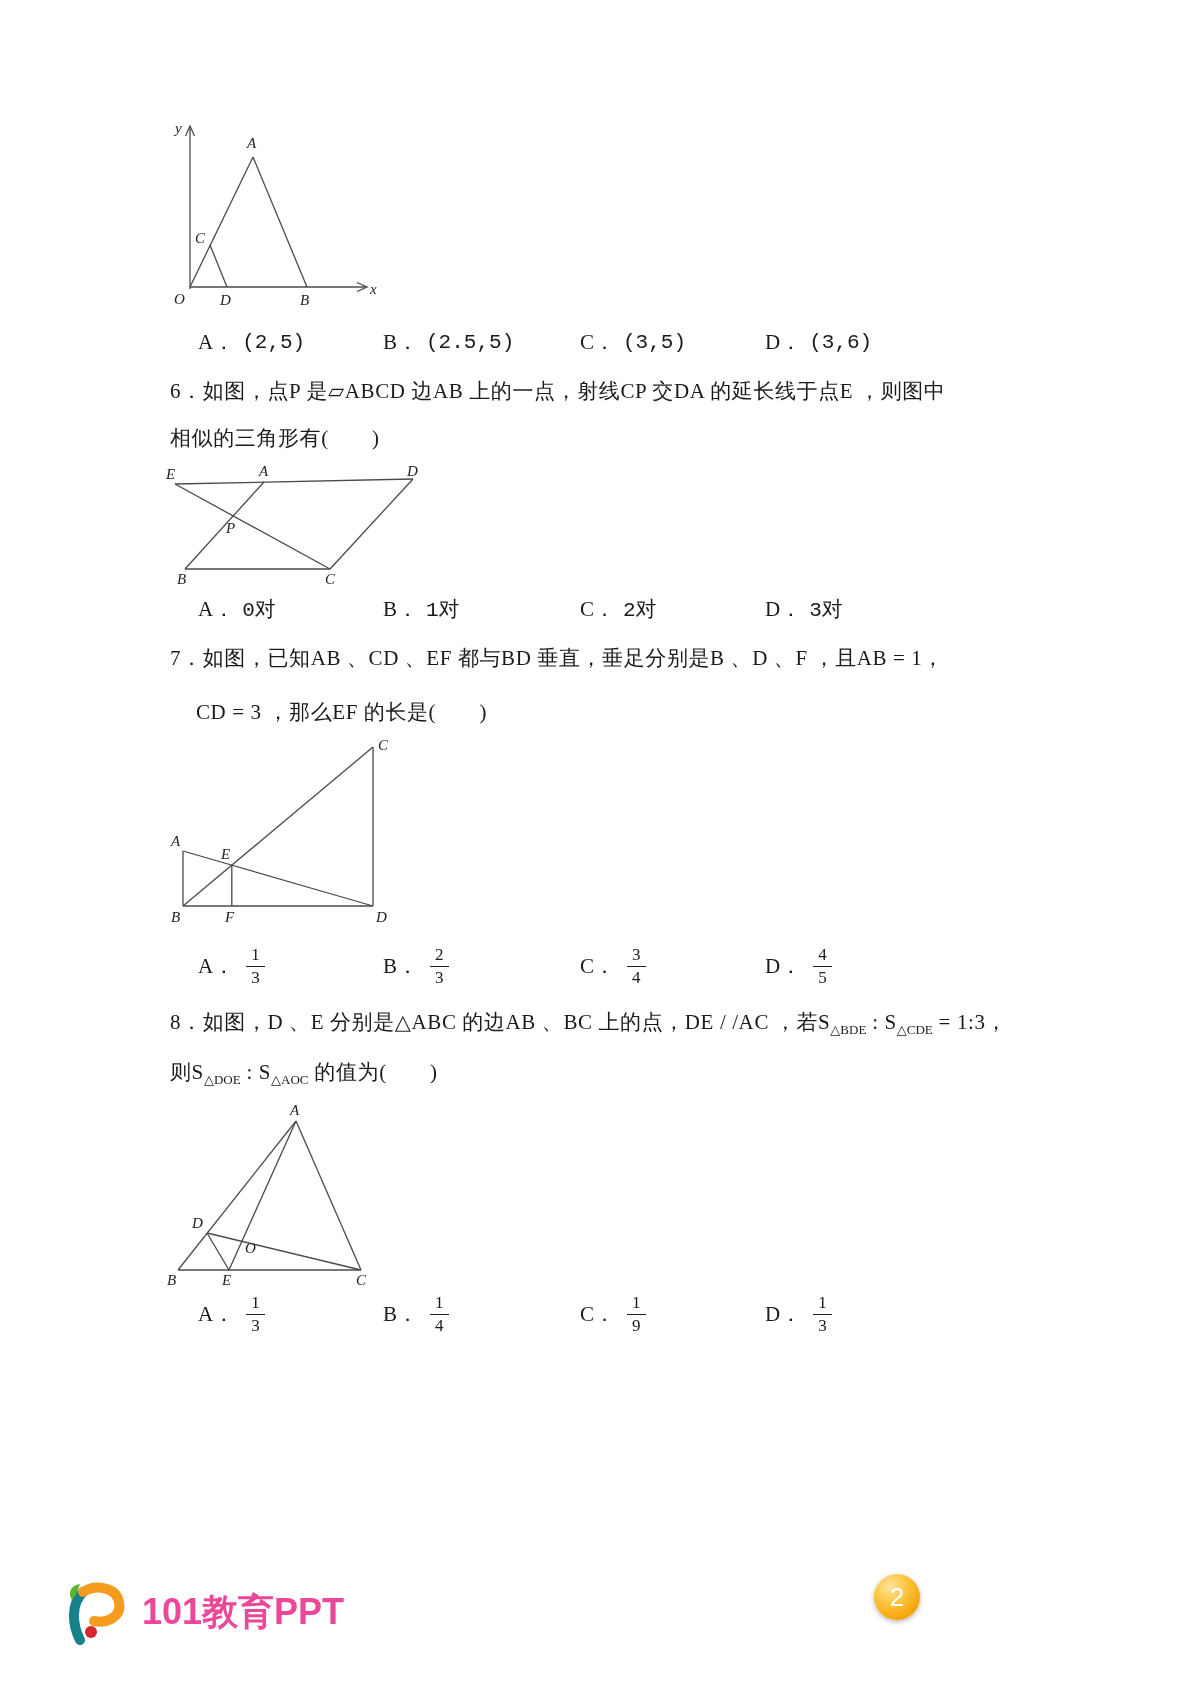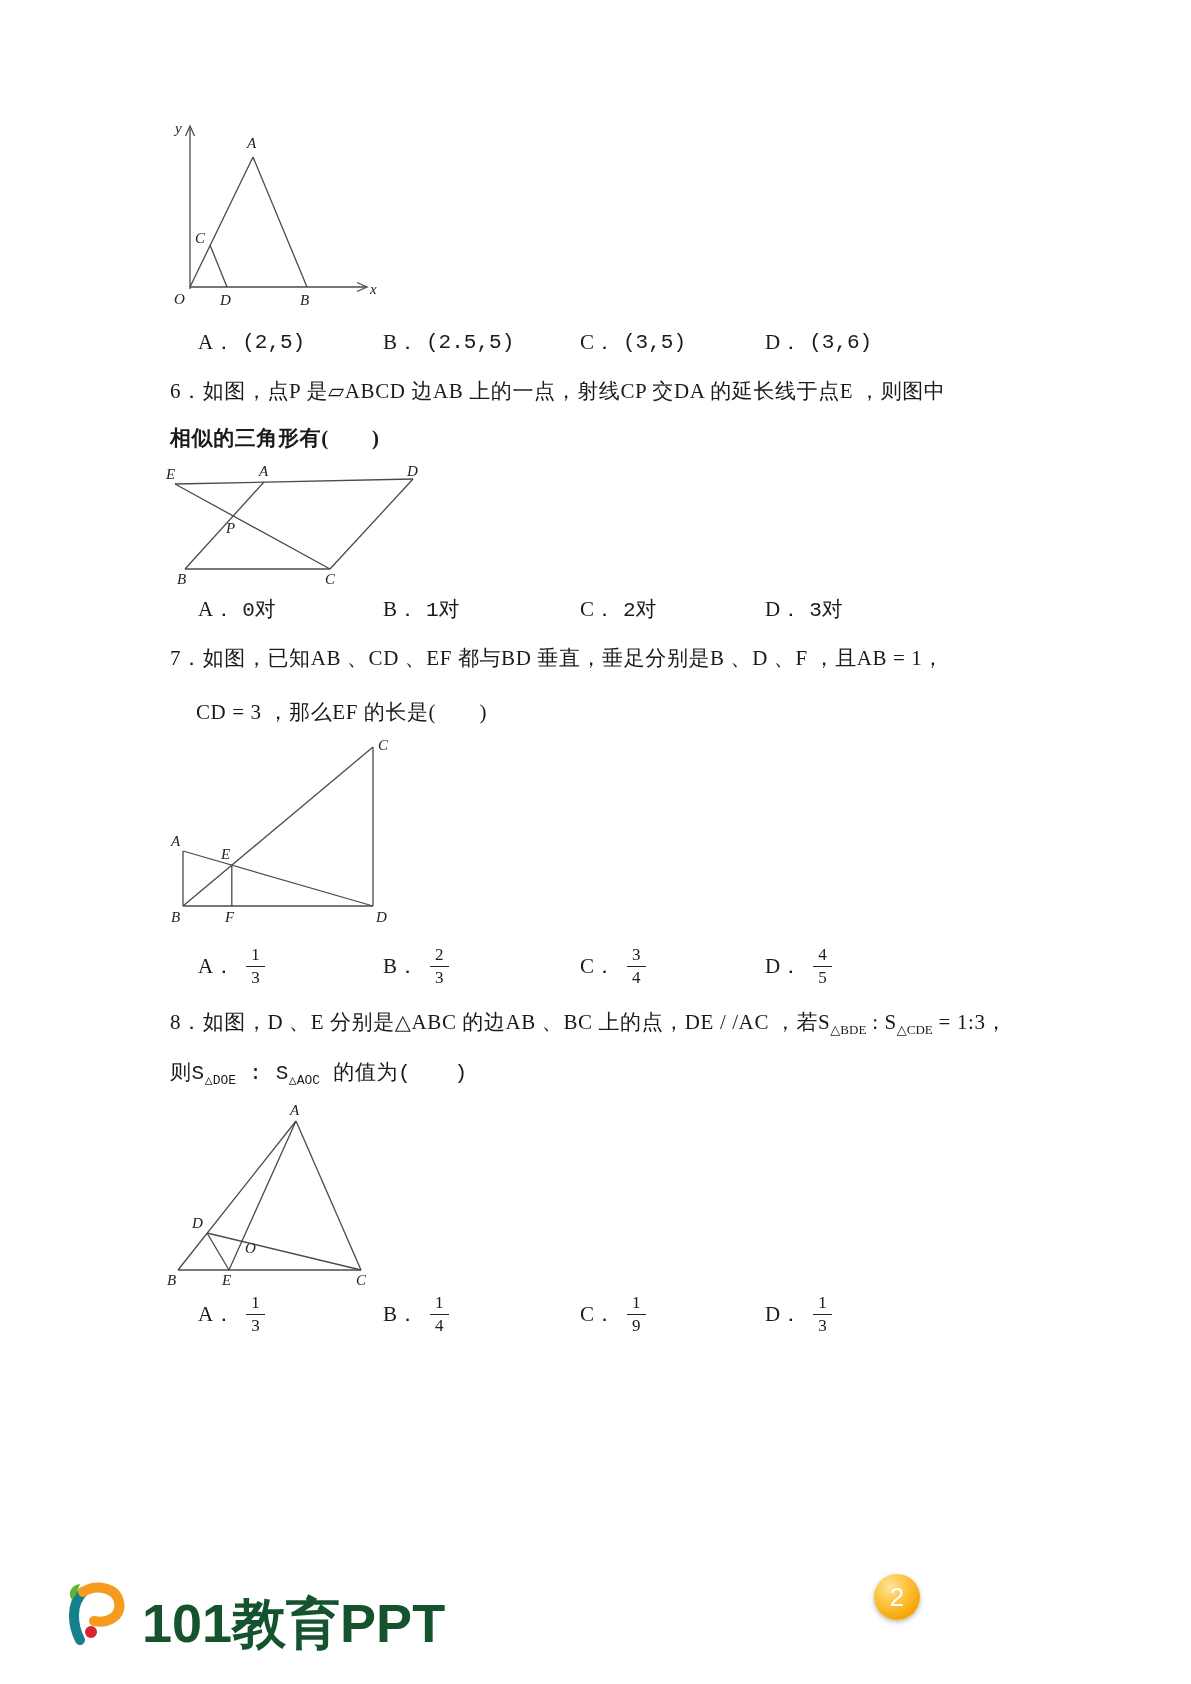--- a/index.html
+++ b/index.html
@@ -21,21 +21,21 @@
     margin-left: 12px; vertical-align: middle;
   }
   .frac .num { display: block; padding: 0 5px 1px; border-bottom: 1.3px solid #222; }
   .frac .den { display: block; padding-top: 1px; }
   .fig { position: absolute; }
   .fig line, .fig polyline { stroke: #4a4a4a; stroke-width: 1.3; fill: none; }
   .fig text { font-size: 15px; font-style: italic; fill: #222; font-family: "Liberation Serif", serif; }
   .sub { font-size: 13px; vertical-align: -5px; letter-spacing: 0; text-align: right; }
   .brand-text {
     position: absolute; left: 142px; top: 1588px;
-    font-family: "Liberation Sans", sans-serif; font-weight: 700; font-size: 54px; color: #14532d;
+    font-family: "Liberation Sans", sans-serif; font-weight: 700; font-size: 36px; color: #ec4899;
   }
   .brand-logo { position: absolute; left: 58px; top: 1580px; }
   .page-badge {
     position: absolute; left: 874px; top: 1574px; width: 46px; height: 46px; border-radius: 50%;
     background: radial-gradient(circle at 35% 28%, #ffe49a 0%, #fdc23c 40%, #f5a100 78%, #db8d00 100%);
     box-shadow: 0 2px 5px rgba(0,0,0,0.28);
     display: flex; align-items: center; justify-content: center;
   }
   .page-badge span { color: #ffffff; font-family: "Liberation Sans", sans-serif; font-size: 26px; }
 </style>
@@ -78,21 +78,21 @@
       <span class="opt-label">C．</span>
       <span class="opt-value">(3,5)</span>
     </span>
     <span class="opt" style="left:765px;">
       <span class="opt-label">D．</span>
       <span class="opt-value">(3,6)</span>
     </span>
   </div>
 
   <div class="textline" style="left:170px; top:377px;text-align:right;">6．如图，点P 是▱ABCD 边AB 上的一点，射线CP 交DA 的延长线于点E ，则图中</div>
-  <div class="textline" style="left:170px; top:424px;font-weight:bold;">相似的三角形有(　　)</div>
+  <div class="textline" style="left:170px; top:424px;">相似的三角形有(　　)</div>
 
   <svg class="fig" style="left:165px; top:466px;" width="260" height="120" viewBox="0 0 260 120">
     <g>
       <line x1="10" y1="18" x2="248" y2="13"></line>
       <line x1="20" y1="103" x2="165" y2="103"></line>
       <line x1="99" y1="16" x2="20" y2="103"></line>
       <line x1="248" y1="13" x2="165" y2="103"></line>
       <line x1="165" y1="103" x2="10" y2="18"></line>
     </g>
     <g>
@@ -171,21 +171,21 @@
     <span class="opt withfrac" style="left:765px;">
       <span class="opt-label">D．</span>
       <span class="frac">
         <span class="num">4</span>
         <span class="den">5</span>
       </span>
     </span>
   </div>
 
   <div class="textline" style="left:170px; top:1008px;"><span>8．如图，D 、E 分别是△ABC 的边AB 、BC 上的点，DE / /AC ，若S</span><span class="sub">△BDE</span><span> : S</span><span class="sub">△CDE</span><span> = 1:3，</span></div>
-  <div class="textline" style="left:170px; top:1058px;font-family:Liberation Mono, monospace;"><span>则S</span><span class="sub">△DOE</span><span> : S</span><span class="sub">△AOC</span><span> 的值为(　　)</span></div>
+  <div class="textline" style="left:170px; top:1058px;"><span>则S</span><span class="sub">△DOE</span><span> : S</span><span class="sub">△AOC</span><span> 的值为(　　)</span></div>
 
   <svg class="fig" style="left:165px; top:1103px;" width="210" height="185" viewBox="0 0 210 185">
     <g>
       <line x1="131" y1="18" x2="13" y2="167"></line>
       <line x1="13" y1="167" x2="196" y2="167"></line>
       <line x1="196" y1="167" x2="131" y2="18"></line>
       <line x1="131" y1="18" x2="64" y2="167"></line>
       <line x1="42" y1="130" x2="196" y2="167"></line>
       <line x1="42" y1="130" x2="64" y2="167"></line>
     </g>

